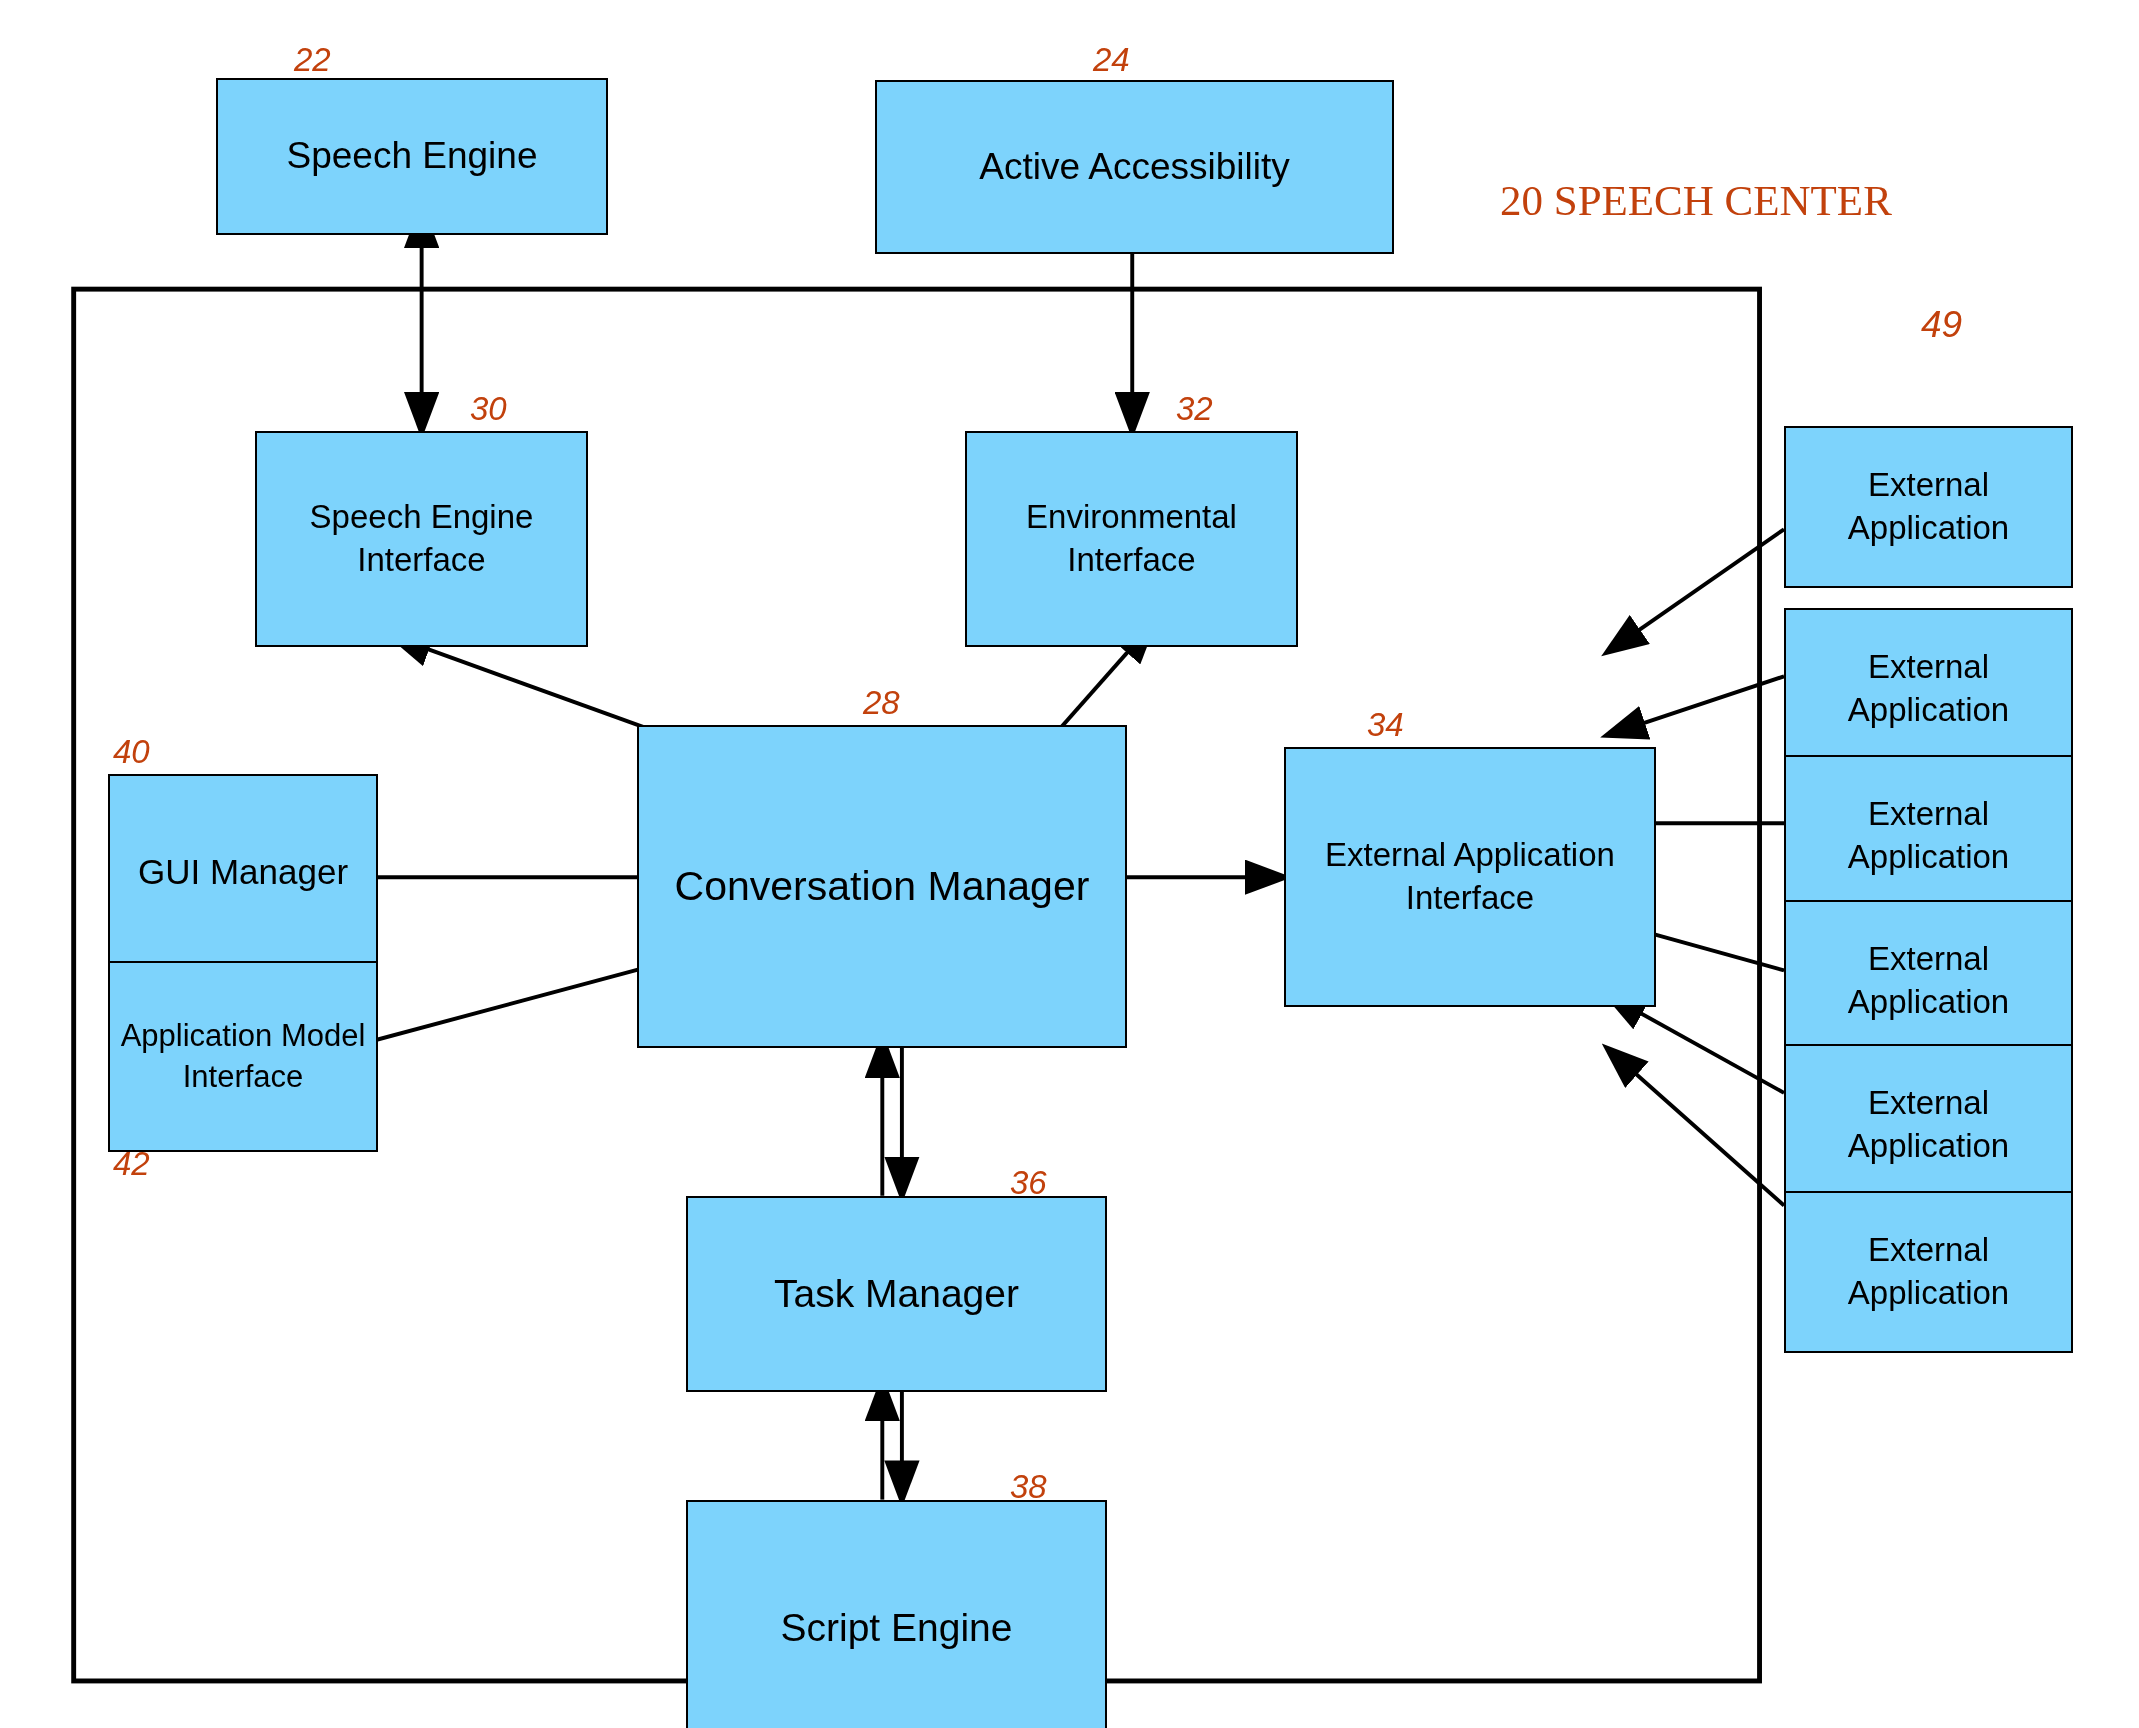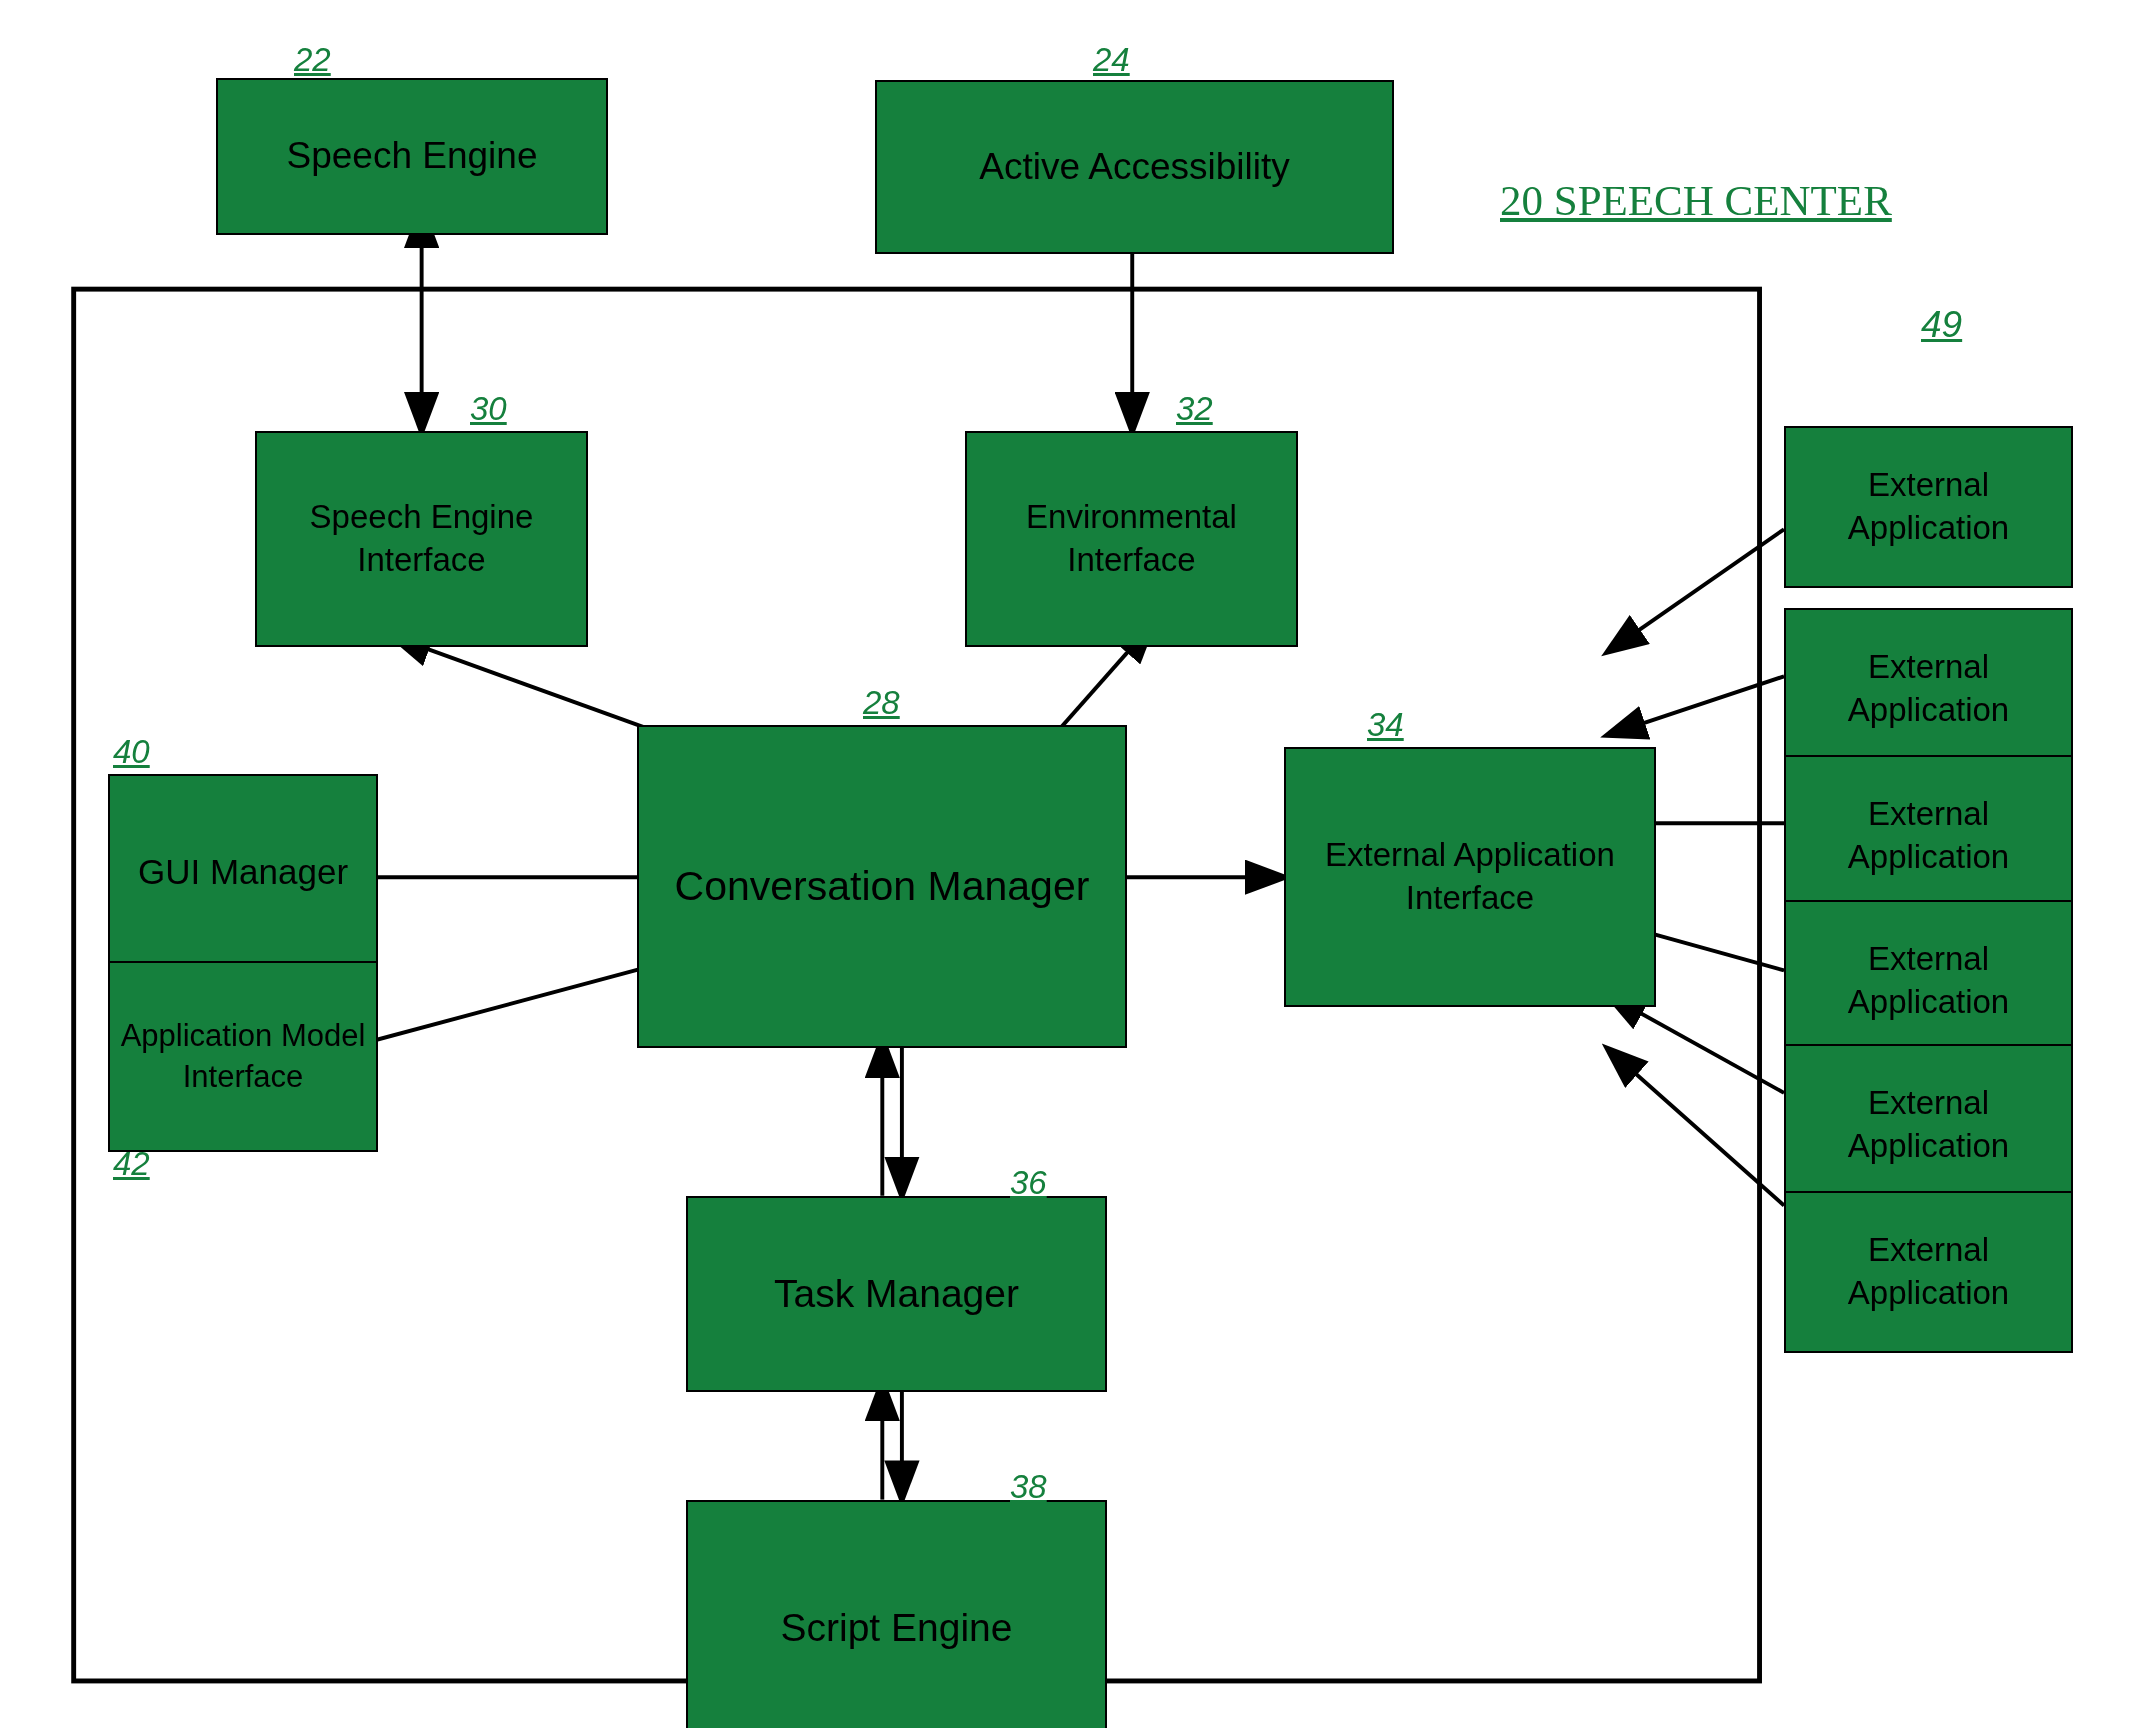--- a/index.html
+++ b/index.html
@@ -16,38 +16,37 @@
       position: absolute;
       top: 0; left: 0;
       width: 100%;
       height: 100%;
     }
 
     
     .box {
       position: absolute;
       border: 2.9px solid #000;
-      background: #15803d;
+      background: #7dd3fc;
       display: flex;
       align-items: center;
       justify-content: center;
       text-align: center;
       font-size: 35px;
       font-family: Arial, sans-serif;
       line-height: 1.3;
     }
 
     
     .label {
       position: absolute;
       font-family: 'Comic Sans MS', cursive, sans-serif;
       font-size: 33px;
-      color: #15803d;
+      color: #c2410c;
       font-style: italic;
-      text-decoration: underline;
     }
 
     
     .arrows-svg {
       position: absolute;
       top: 0; left: 0;
       width: 100%;
       height: 100%;
       pointer-events: none;
     }

